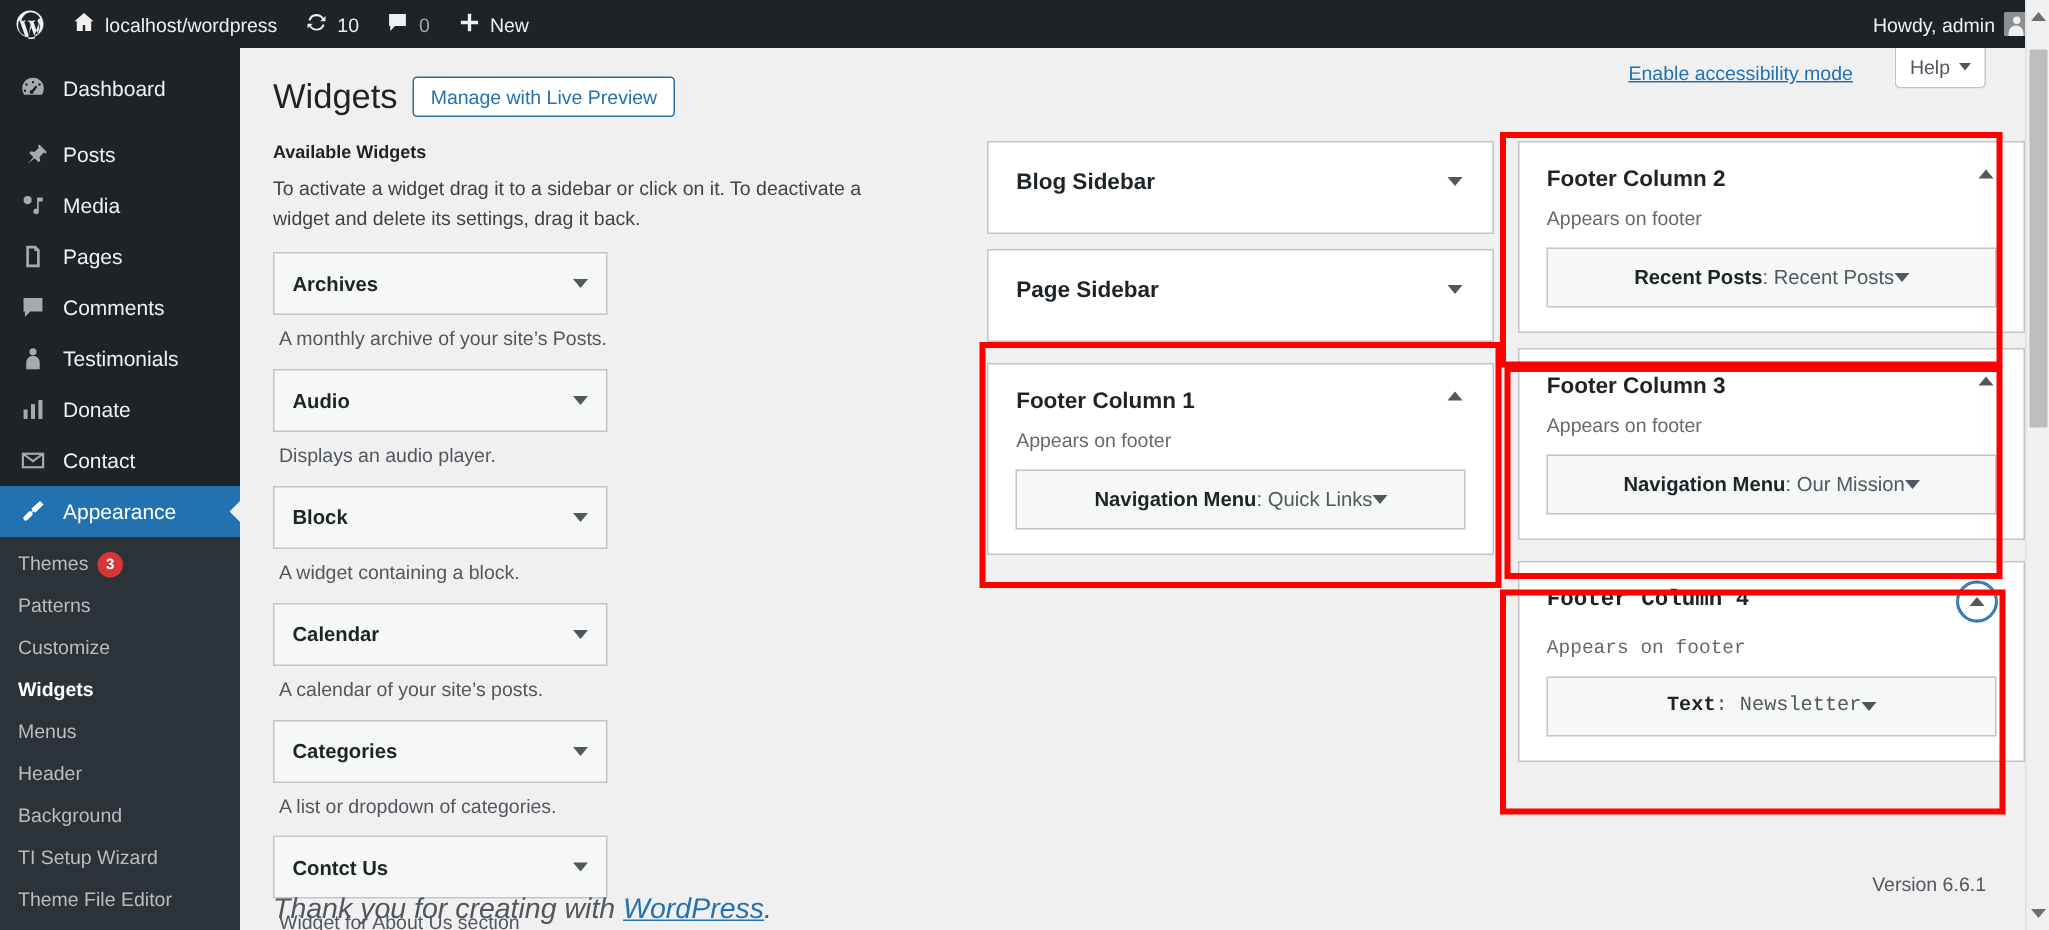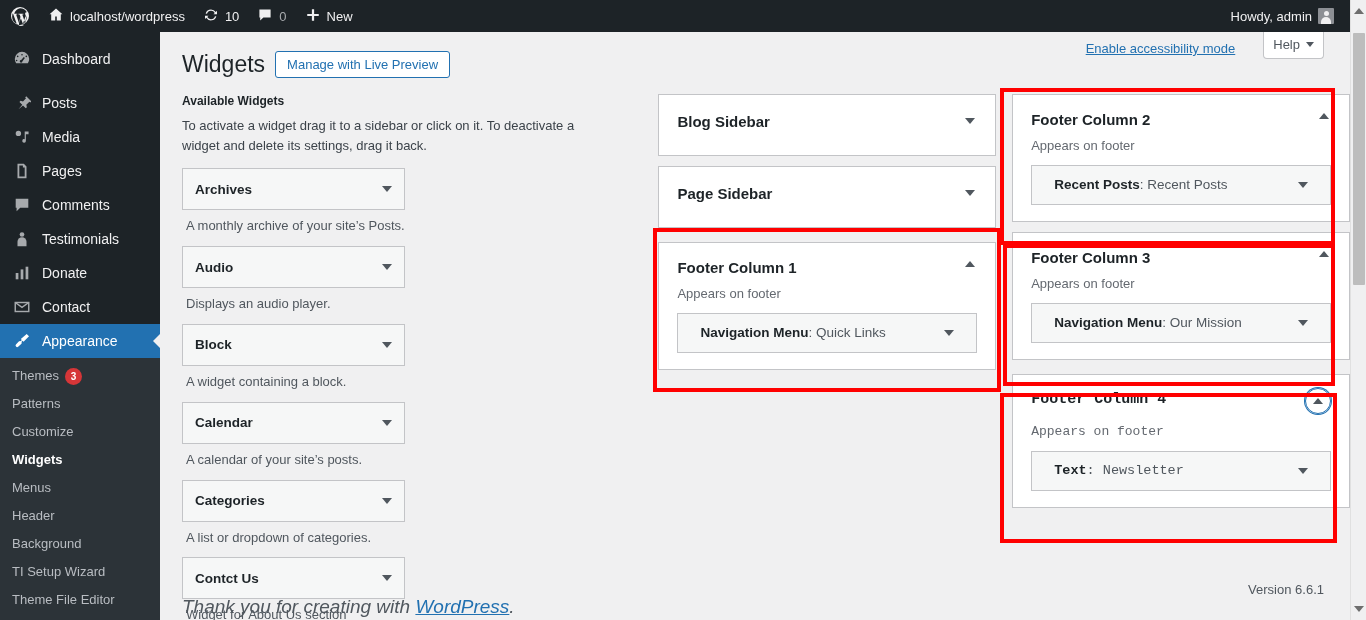--- a/index.html
+++ b/index.html
@@ -24,21 +24,21 @@
     display: flex; align-items: center; gap: 6px;
     height: 32px; padding: 0 9px; color: #f0f0f1; white-space: nowrap;
   }
   .ab-logo { padding: 0 9px 0 10px; }
   .ab-count {
     color: #a7aaad; font-size: 13px;
   }
   .ab-num { color: #f0f0f1; }
   .ab-right {
     margin-left: auto; display: flex; align-items: center;
-    padding-right: 32px; gap: 8px;
+    padding-right: 14px; gap: 8px;
   }
   .avatar {
     width: 16px; height: 16px; background: #8c8f94; border-radius: 1px;
     position: relative; display: inline-block;
   }
   .avatar::before {
     content: ""; position: absolute; left: 5.5px; top: 2.5px;
     width: 5px; height: 5px; border-radius: 50%; background: #f0f0f1;
   }
   .avatar::after {
@@ -181,22 +181,22 @@
     background: none; border: none; cursor: pointer; padding: 2px;
     display: inline-flex; align-items: center; justify-content: center;
   }
   .toggle-btn.focus {
     border: 1px solid #2271b1; border-radius: 50%;
     width: 26px; height: 26px; box-shadow: 0 0 0 1px #2271b1;
     margin-top: -3px;
   }
   .wgt-item {
     background: #f6f7f7; border: 1px solid #c3c4c7;
-    padding: 11px 22px; display: flex; align-items: center;
-    justify-content: space-between; height: 40px;
+    padding: 11px 8px; display: flex; align-items: center;
+    justify-content: center; height: 40px;
   }
   .wgt-label { font-size: 13.5px; color: #50575e; }
   .wgt-label b { color: #1d2327; }
 
   
   .redbox {
     position: absolute; border: 4px solid #ff0000; pointer-events: none;
     z-index: 50;
   }
 

